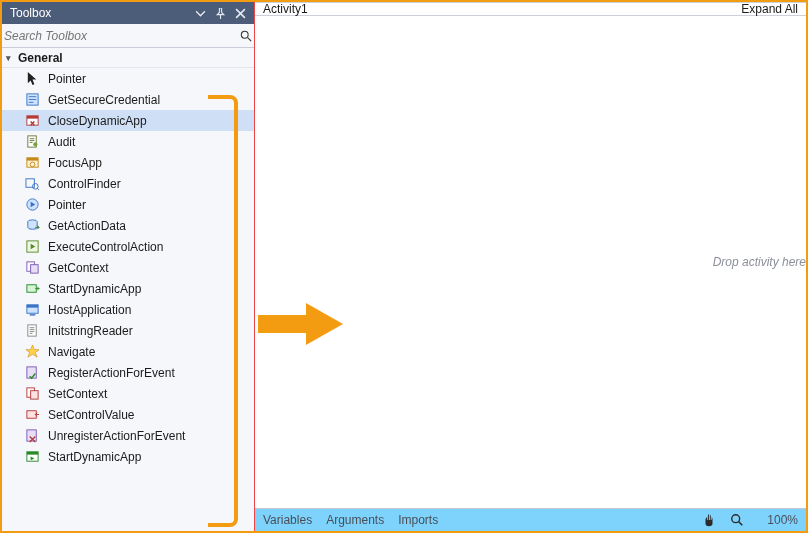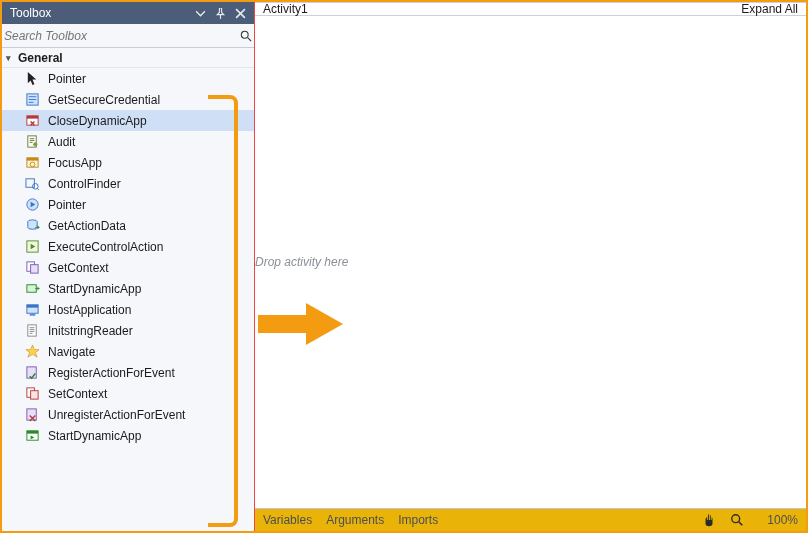--- a/index.html
+++ b/index.html
@@ -69,30 +69,30 @@
   .pin-s svg, .close-s svg { width:9px; height:9px; }
 
   .crumbbar {
     height: 14px; background: #fff; border-top:1px solid #ccd0d9; border-bottom:1px solid #ccd0d9;
     display: flex; align-items: center; padding: 0 8px; font-size: 12px; color:#1b1b1b;
   }
   .crumbbar .spacer { flex:1; }
   .crumbbar .link { color:#1b1b1b; cursor:pointer; }
 
   .canvas {
-    flex: 1; background: #fff; display:flex; align-items:center; justify-content:flex-start;
+    flex: 1; background: #fff; display:flex; align-items:center; justify-content:flex-end;
     margin: 0; position: relative;
   }
   .dropzone {
     font-style: italic; color: #8a8f98; font-size: 12px;
     display:flex; align-items:center; justify-content:center;
   }
 
   .bottombar {
-    height: 23px; background: #eab308; border-top: 1px solid #c3c7d1;
+    height: 23px; background: #7dd3fc; border-top: 1px solid #c3c7d1;
     display: flex; align-items: center; font-size: 12px; color: #4a4f57;
     padding: 0 8px; gap: 14px;
   }
   .bottombar .blink { cursor: pointer; }
   .bottombar .spacer { flex:1; }
   .bottombar .zicon svg { width:14px; height:14px; }
   .bottombar .zicon { display:flex; align-items:center; }
 
   
   .anno { position:absolute; pointer-events:none; }
@@ -284,20 +284,29 @@
           <span>RegisterActionForEvent</span>
         </div>
         <div class="item">
           <span class="ticon">
             <svg viewBox="0 0 16 16">
               <rect x="2" y="2" width="8" height="10" fill="#fff" stroke="#b43a3a"></rect>
               <rect x="6" y="5" width="8" height="9" fill="#fde2e2" stroke="#b43a3a"></rect>
             </svg>
           </span>
           <span>SetContext</span>
+        </div>
+        <div class="item">
+          <span class="ticon">
+            <svg viewBox="0 0 16 16">
+              <rect x="2" y="4" width="10" height="8" fill="#fde2e2" stroke="#b43a3a"></rect>
+              <path d="M15 8 L11 8 M13 6 L11 8 L13 10" stroke="#b43a3a" fill="none"></path>
+            </svg>
+          </span>
+          <span>SetControlValue</span>
         </div>
         <div class="item">
           <span class="ticon">
             <svg viewBox="0 0 16 16">
               <rect x="2" y="2" width="10" height="12" fill="#e8def5" stroke="#7a5ab4"></rect>
               <path d="M5 9 L11 15 M11 9 L5 15" stroke="#b43a3a" stroke-width="1.4"></path>
             </svg>
           </span>
           <span>UnregisterActionForEvent</span>
         </div>

